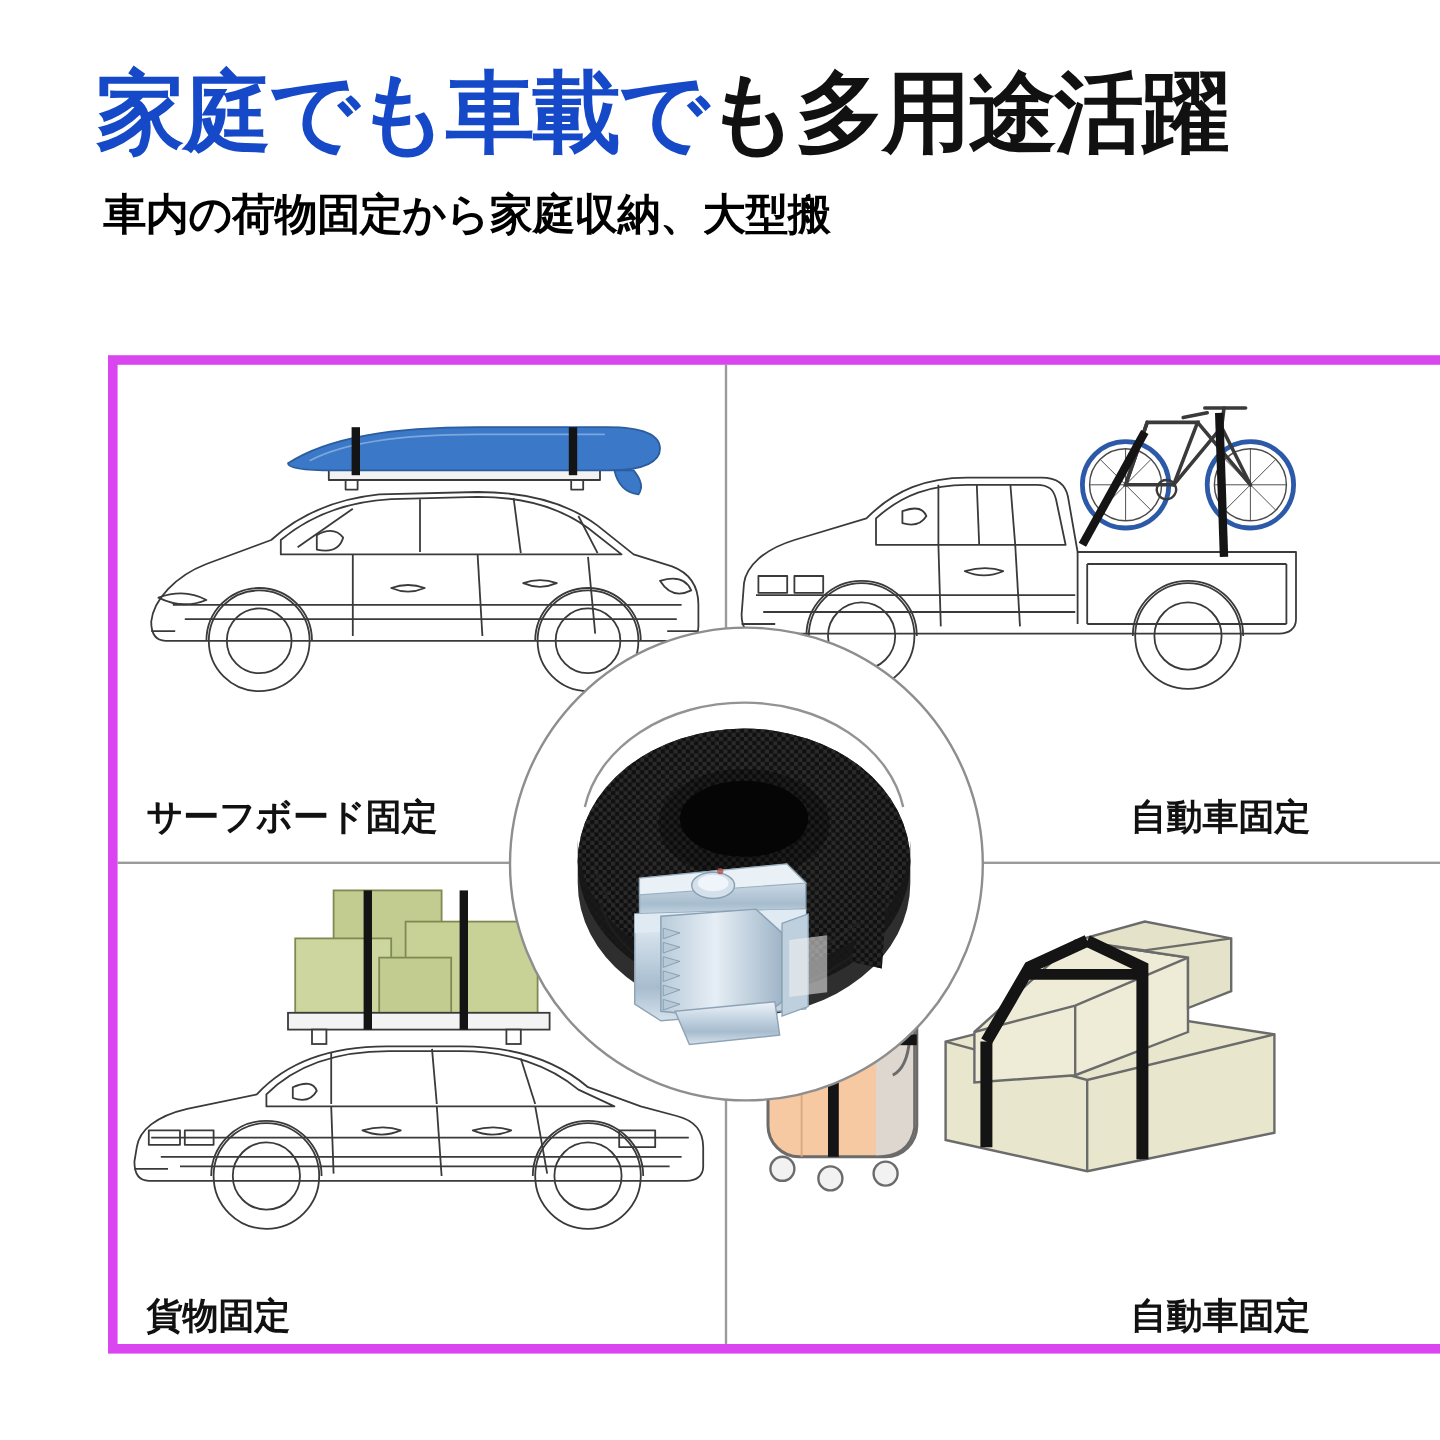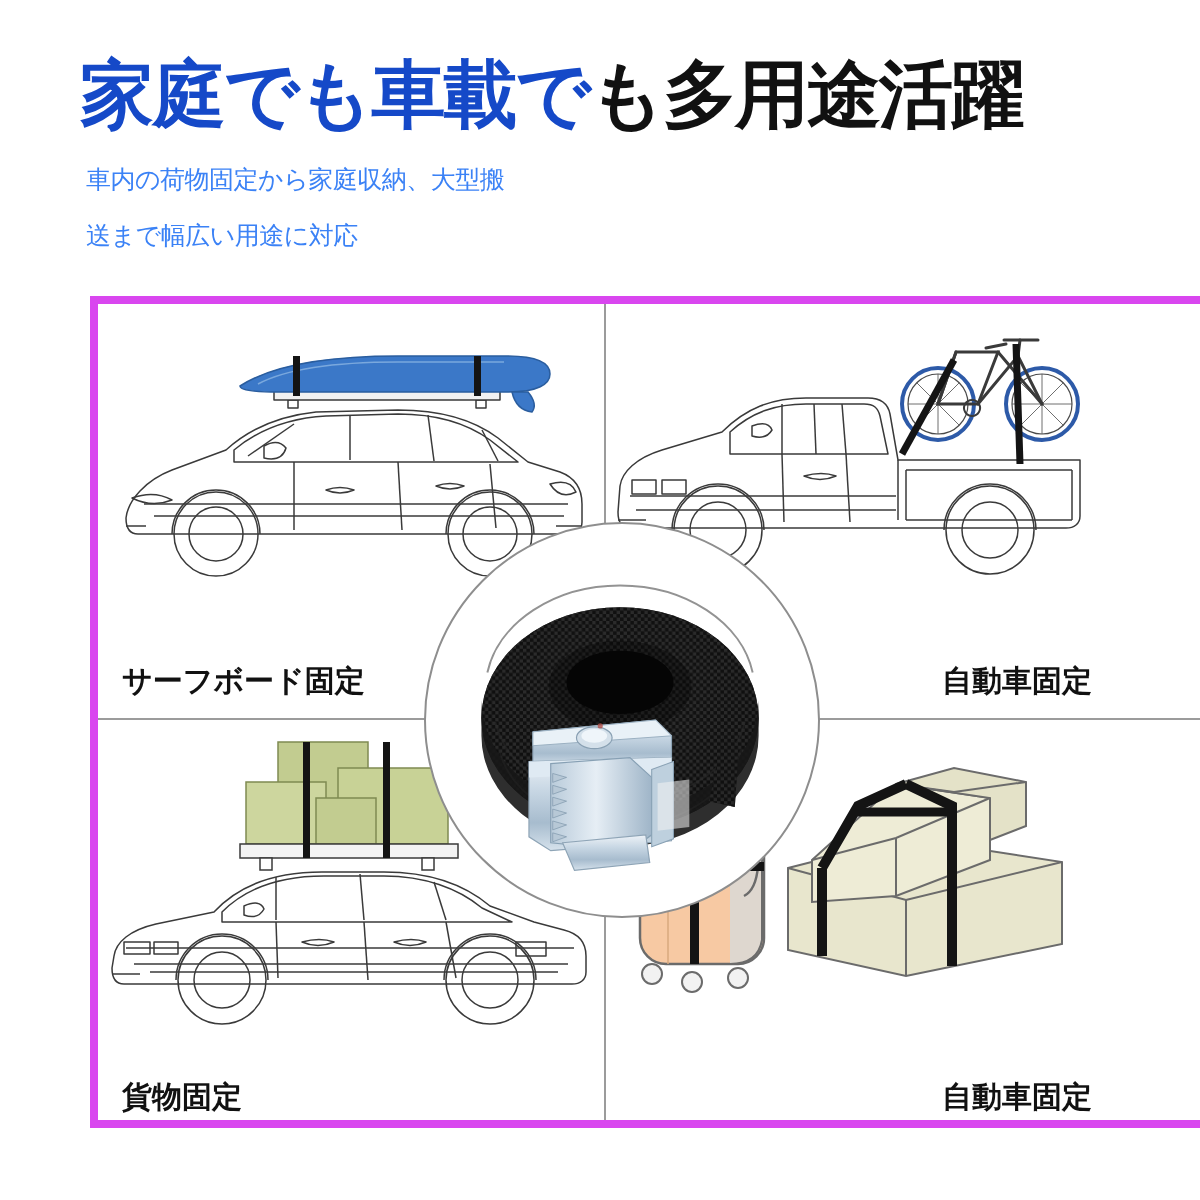--- a/index.html
+++ b/index.html
@@ -42,24 +42,24 @@
   }
   .headline .black {
     color: #111111;
   }
 
   .subtitle {
     position: absolute;
     left: 86px;
     top: 152px;
     width: 700px;
-    font-size: 25px;
+    font-size: 36px;
     line-height: 56px;
-    color: #3b82f6;
-    font-weight: 400;
+    color: #000000;
+    font-weight: 700;
     font-family: "DejaVu Sans", "Liberation Sans", sans-serif;
     letter-spacing: -0.5px;
   }
   .subtitle .line { display: block; }
 
   
   #grid {
     position: absolute;
     left: 90px;
     top: 296px;
@@ -143,21 +143,20 @@
 <body>
 
 <div id="canvas">
 
   <div class="headline">
     <span class="seg blue">家庭でも車載で</span><span class="seg black">も多用途活躍</span>
   </div>
 
   <div class="subtitle">
     <span class="line">車内の荷物固定から家庭収納、大型搬</span>
-    <span class="line">送まで幅広い用途に対応</span>
   </div>
 
   <div id="grid">
     <div class="v-divider"></div>
     <div class="h-divider"></div>
 
     <div class="cell tl">
       <svg class="art" viewBox="0 0 506 414">
         <g fill="none" stroke="#3a3a3a" stroke-width="1.5" stroke-linejoin="round">
 

